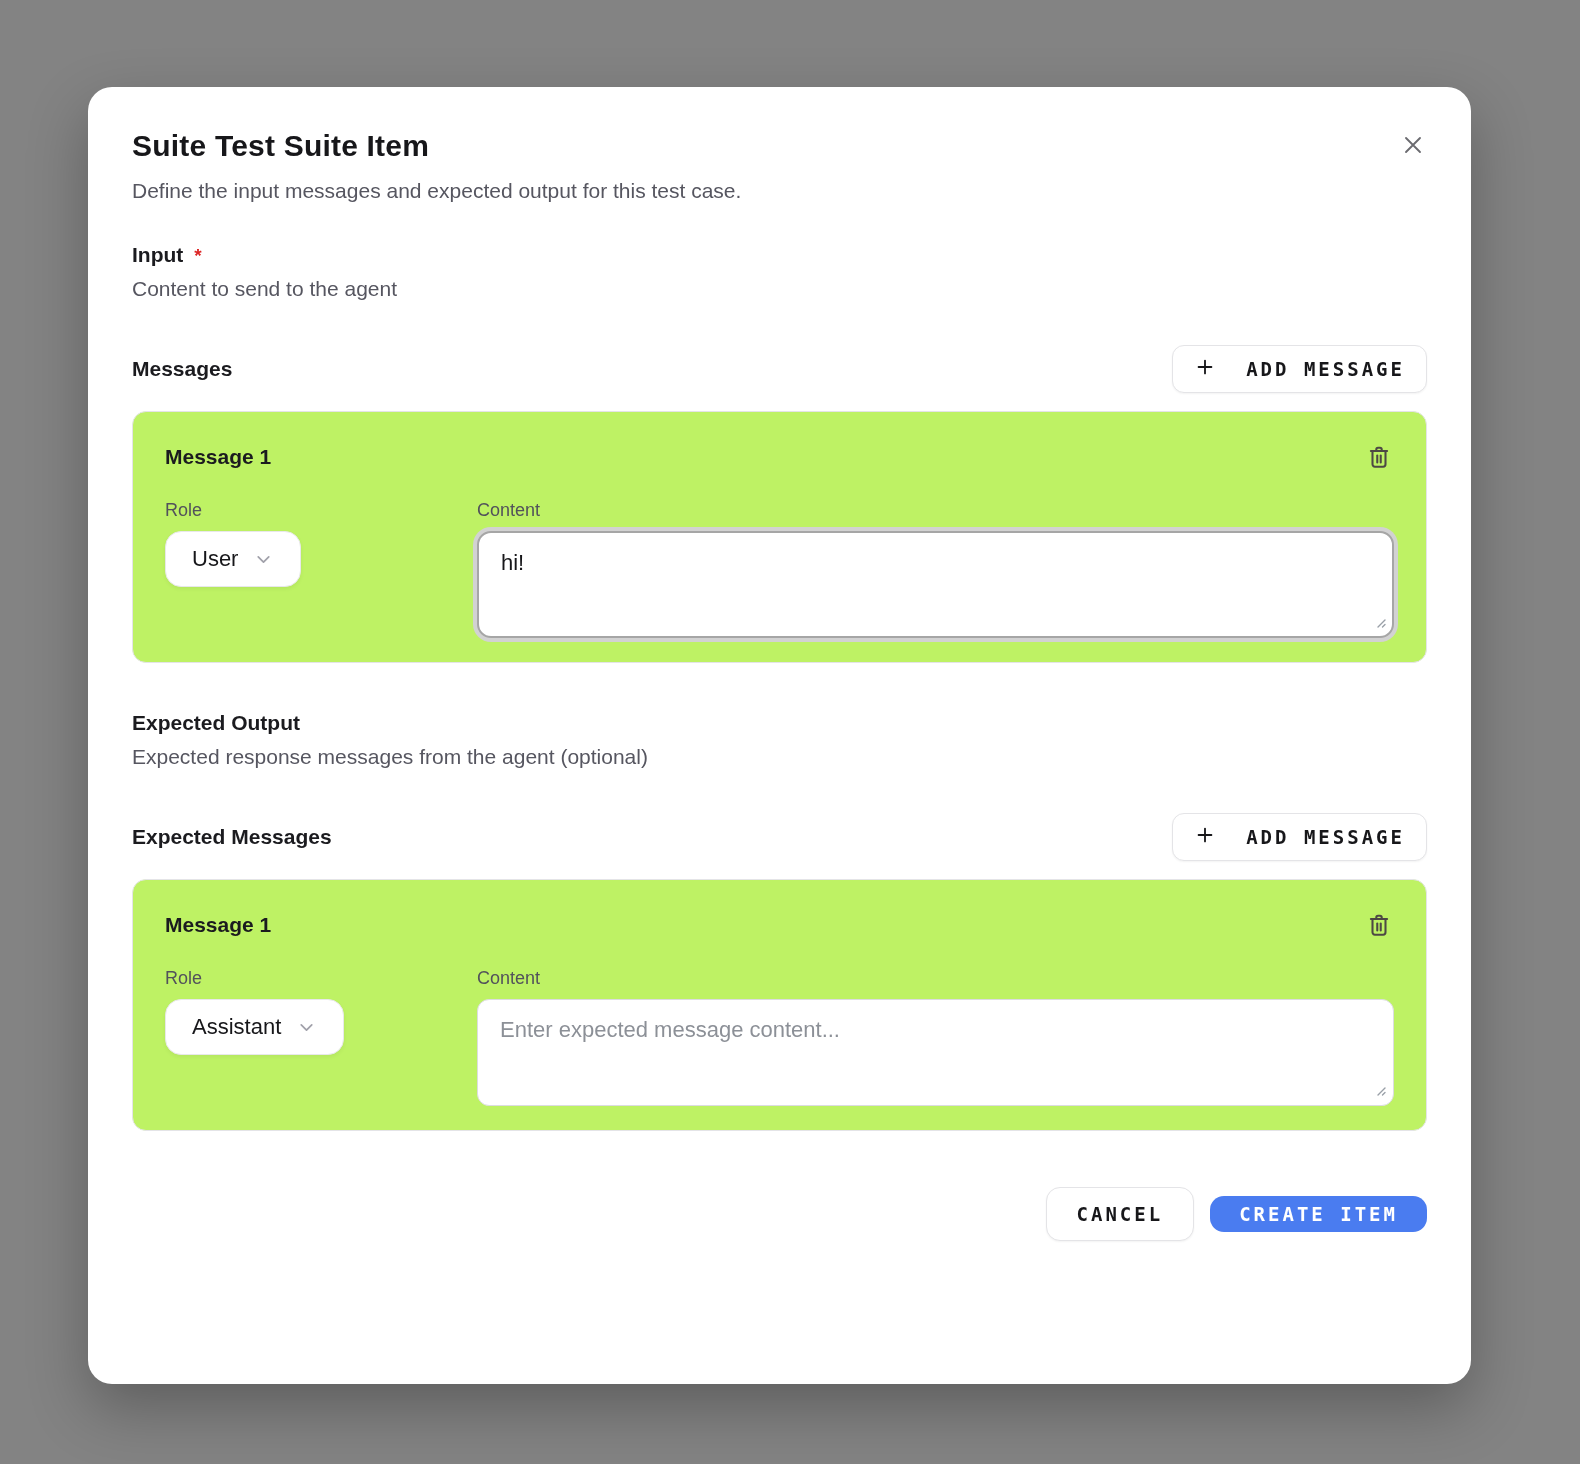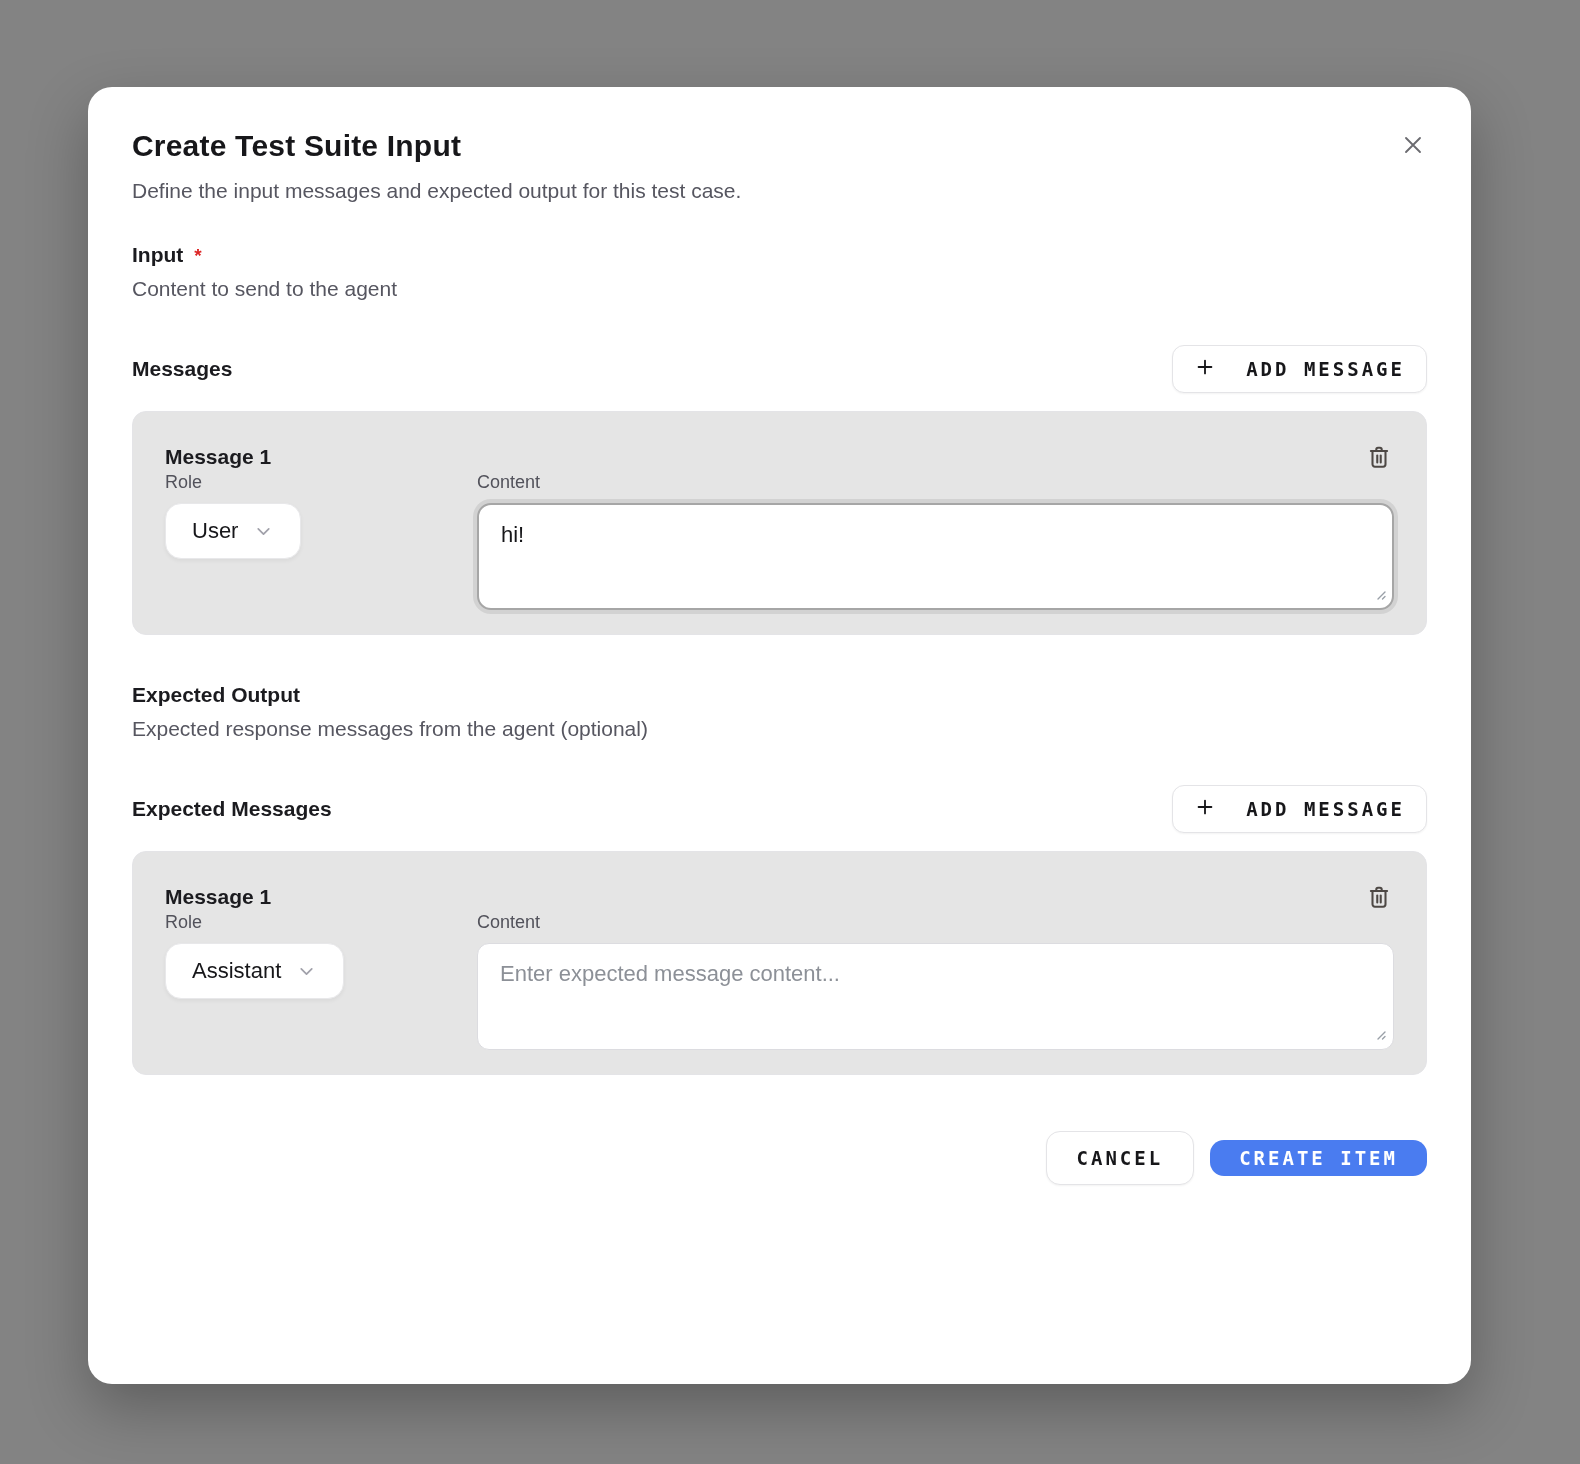--- a/index.html
+++ b/index.html
@@ -71,31 +71,32 @@
     color: #17171a;
     box-shadow: 0 1px 2px rgba(0,0,0,0.05);
   }
   .add-btn svg { flex: 0 0 auto; }
 
   .msg-card {
     margin-top: 18px;
     border: 1px solid #e4e4e7;
     border-radius: 14px;
     padding: 30px 32px 24px 32px;
-    background: #e5e5e5;
+    background: #bef264;
   }
   .msg-card-header {
     display: flex; justify-content: space-between; align-items: center;
   }
   .msg-title { font-size: 21px; font-weight: 700; color: #1b1b1f; }
   .trash-btn {
     background: none; border: none; cursor: pointer;
     color: #4d4844; line-height: 0; padding: 2px;
   }
   .msg-body {
+    margin-top: 28px;
     display: grid;
     grid-template-columns: 312px 1fr;
     align-items: start;
   }
   .input-label { font-size: 18px; color: #52525b; }
   .role-select {
     margin-top: 10px;
     display: inline-flex; align-items: center; gap: 15px;
     height: 56px; padding: 0 26px;
     background: #fff;
@@ -154,21 +155,21 @@
     border-radius: 14px;
     color: #ffffff;
   }
 </style>
 </head>
 <body>
 
 <div class="modal">
 
   <div class="modal-header">
-    <div class="modal-title">Create Test Suite Input</div>
+    <div class="modal-title">Suite Test Suite Item</div>
     <button class="close-btn">
       <span>
         <svg width="28" height="28" viewBox="0 0 24 24" fill="none" stroke="currentColor" stroke-width="1.6" stroke-linecap="round">
             <path d="M18 6 6 18M6 6l12 12"></path>
           </svg>
       </span>
     </button>
   </div>
 
   <div class="modal-subtitle">Define the input messages and expected output for this test case.</div>

